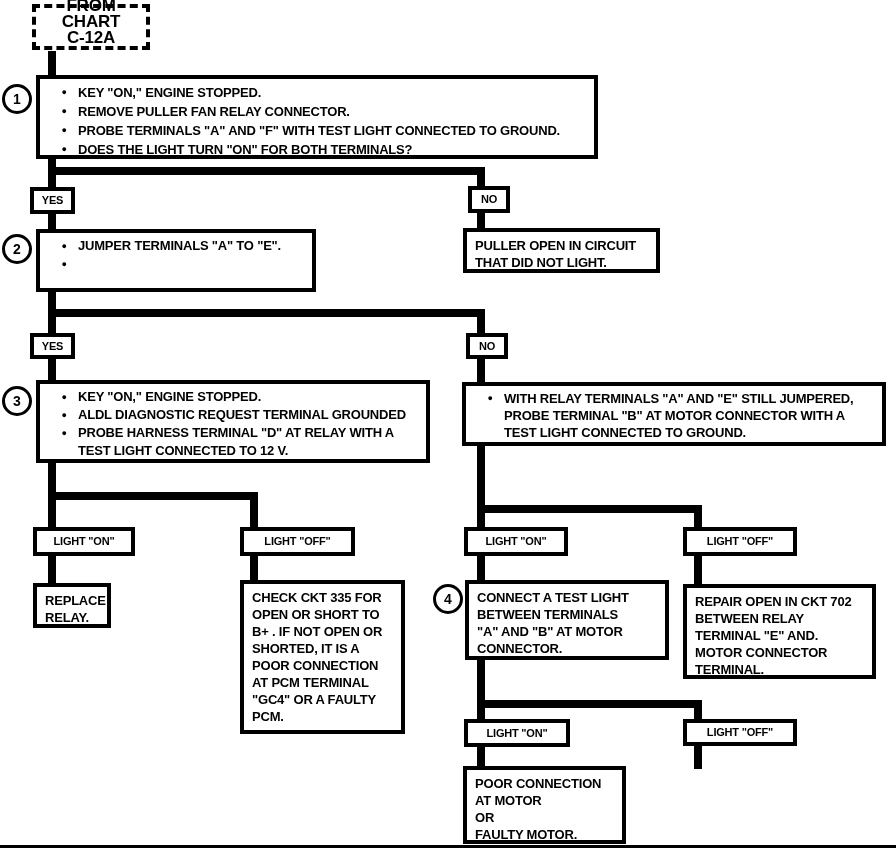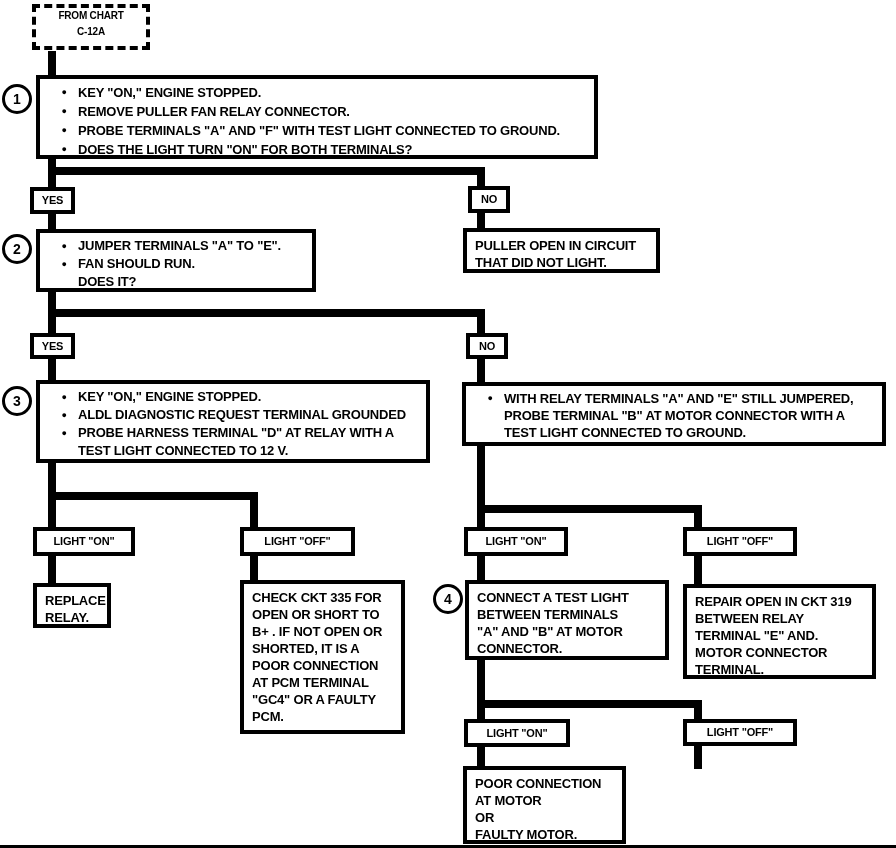--- a/index.html
+++ b/index.html
@@ -5,22 +5,22 @@
   :root { --ink:#000000; --paper:#ffffff; }
   * { margin:0; padding:0; box-sizing:border-box; }
   html,body { background:var(--paper); }
   body { width:896px; height:848px; overflow:hidden;
          font-family:"Liberation Sans","DejaVu Sans",sans-serif; }
   .flow { position:relative; width:896px; height:848px; background:var(--paper); }
 
   .node { position:absolute; background:var(--paper); border:4px solid var(--ink);
           color:var(--ink); font-weight:700; font-size:13px; line-height:17px;
           letter-spacing:-0.2px; }
-  .node.dashed { border:4px dashed var(--ink); display:flex; align-items:flex-start;
-                 justify-content:center; text-align:center; font-size:10px; line-height:16px; }
+  .node.dashed { border:4px dashed var(--ink); display:flex; align-items:flex-end;
+                 justify-content:center; text-align:center; font-size:17px; line-height:16px; }
   .label-box { display:flex; align-items:center; justify-content:center;
                font-size:11px; white-space:nowrap; }
   .term { padding:5px 8px; }
   .steps { padding:4px 6px 0 10px; }
   .brow { display:flex; align-items:flex-start; line-height:19px; }
   .brow.lh18 { line-height:18px; }
   .brow.lh17 { line-height:17px; }
   .dot { width:28px; flex:0 0 28px; text-align:center; font-size:9px; }
   .btxt { flex:1; }
   .pre { white-space:pre-line; }
@@ -94,22 +94,20 @@
   <div class="node label-box" style="left:468px;top:186px;width:42px;height:27px">NO</div>
 
   <div class="circle" style="left:2px;top:234px">2</div>
   <div class="node steps" style="left:36px;top:229px;width:280px;height:63px">
     <div class="brow lh18">
       <span class="dot">●</span>
       <span class="btxt">JUMPER TERMINALS "A" TO "E".</span>
       </div>
     <div class="brow lh18">
       <span class="dot">●</span>
-      <span class="btxt pre">FAN SHOULD RUN.
-DOES IT?</span>
       </div>
   </div>
 
   <div class="node term pre" style="left:463px;top:228px;width:197px;height:45px">PULLER OPEN IN CIRCUIT
 THAT DID NOT LIGHT.</div>
 
   <div class="node label-box" style="left:30px;top:333px;width:45px;height:26px">YES</div>
   <div class="node label-box" style="left:466px;top:333px;width:42px;height:26px">NO</div>
 
   <div class="circle" style="left:2px;top:386px">3</div>
@@ -155,21 +153,21 @@
 
   <div class="node label-box" style="left:464px;top:527px;width:104px;height:29px">LIGHT "ON"</div>
   <div class="node label-box" style="left:683px;top:527px;width:114px;height:29px">LIGHT "OFF"</div>
 
   <div class="circle" style="left:433px;top:584px">4</div>
   <div class="node term pre" style="left:465px;top:580px;width:204px;height:80px">CONNECT A TEST LIGHT
 BETWEEN TERMINALS
 "A" AND "B" AT MOTOR
 CONNECTOR.</div>
 
-  <div class="node term pre" style="left:683px;top:584px;width:193px;height:95px">REPAIR OPEN IN CKT 319
+  <div class="node term pre" style="left:683px;top:584px;width:193px;height:95px">REPAIR OPEN IN CKT 702
 BETWEEN RELAY
 TERMINAL "E" AND.
 MOTOR CONNECTOR
 TERMINAL.</div>
 
   <div class="node label-box" style="left:464px;top:719px;width:106px;height:28px">LIGHT "ON"</div>
   <div class="node label-box" style="left:683px;top:719px;width:114px;height:27px">LIGHT "OFF"</div>
 
   <div class="node term pre" style="left:463px;top:766px;width:163px;height:78px">POOR CONNECTION
 AT MOTOR

